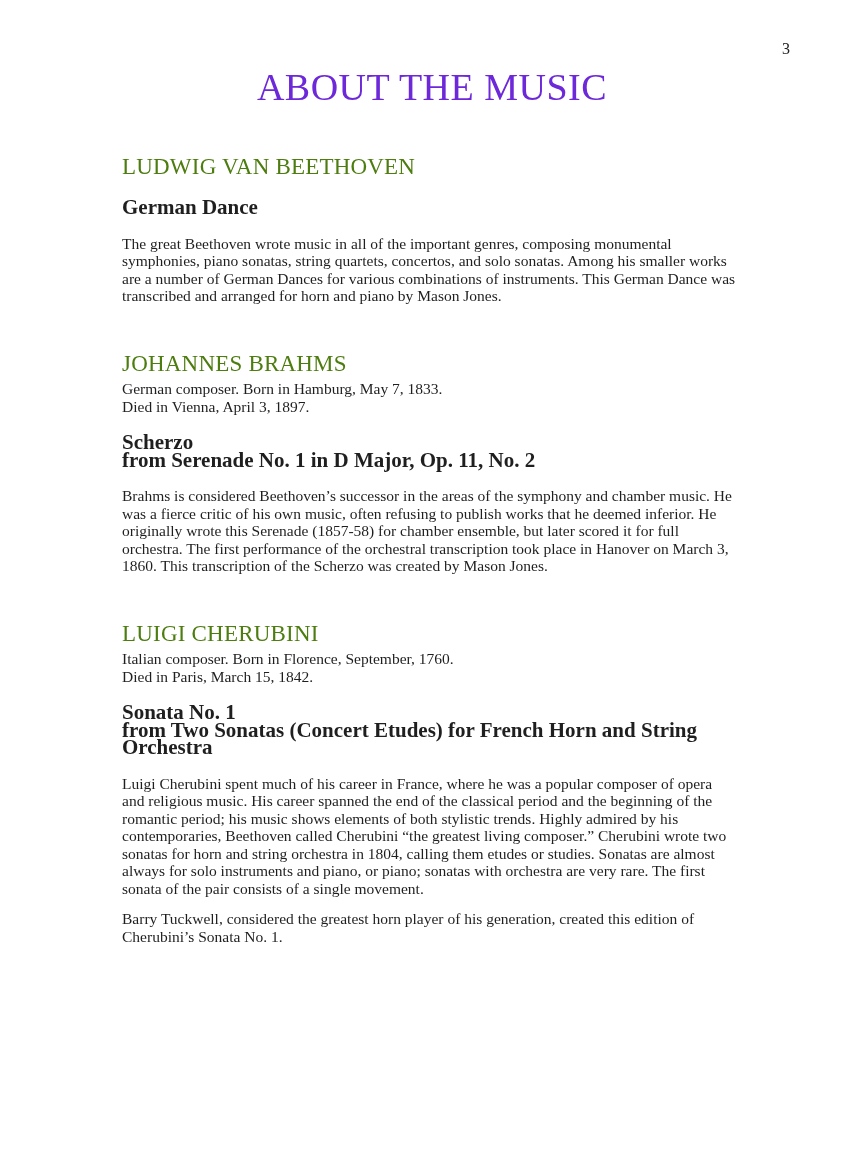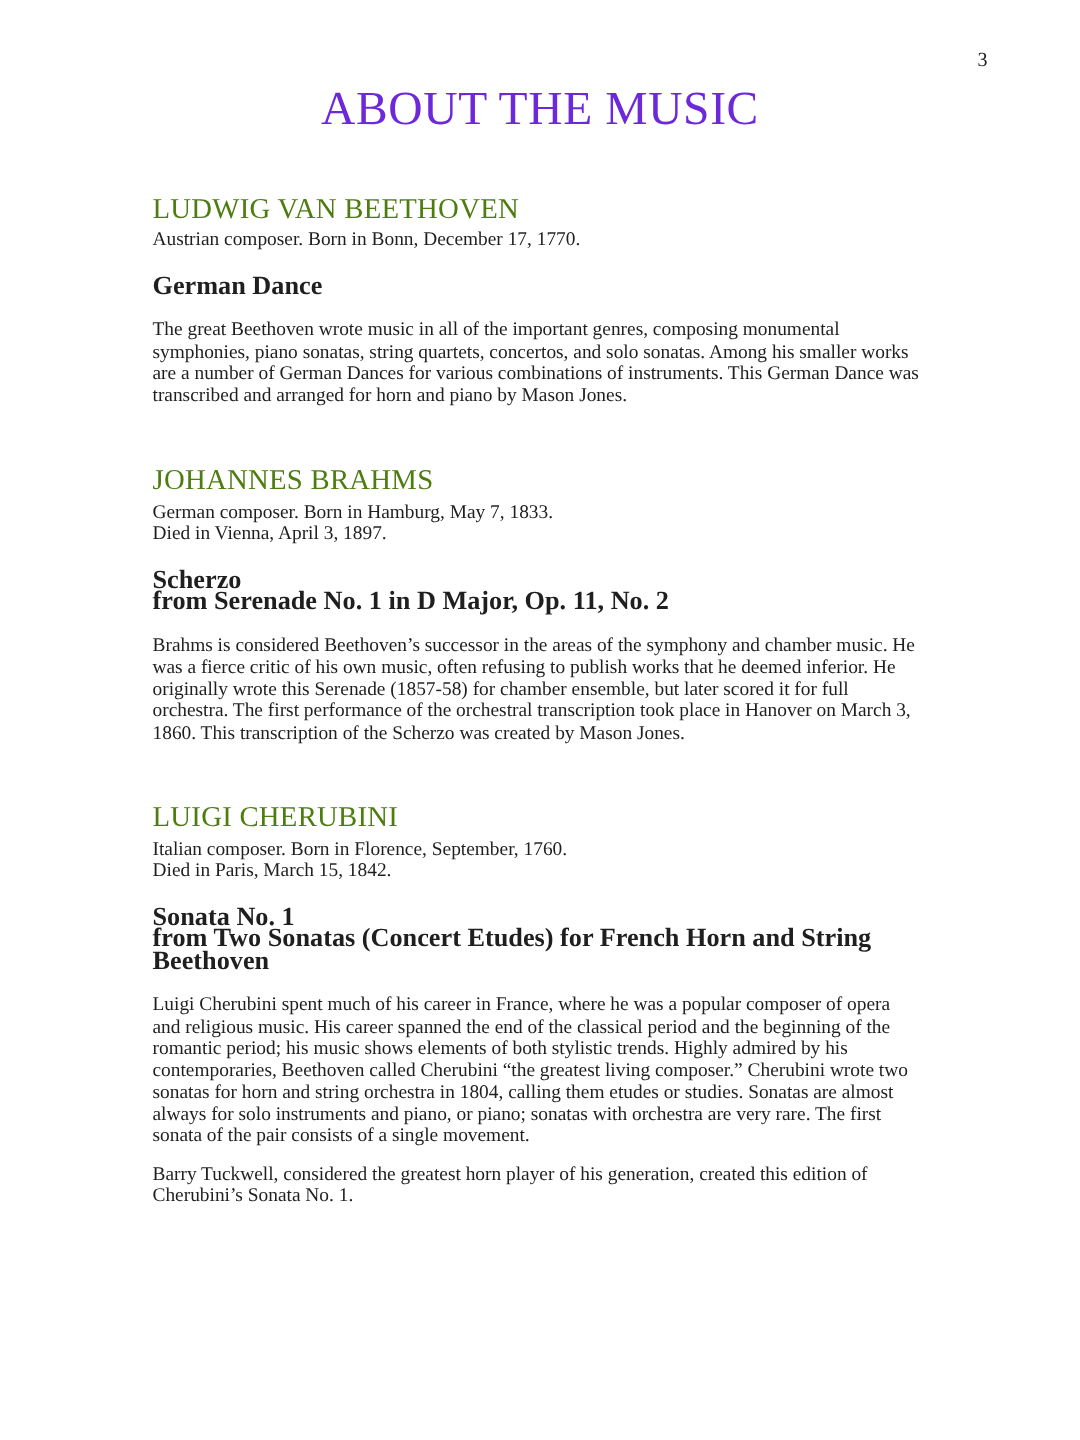--- a/index.html
+++ b/index.html
@@ -78,21 +78,20 @@
 
   <div class="page-number">3</div>
 
   <h1 class="page-title">ABOUT THE MUSIC</h1>
 
   <div class="content">
 
     <section class="composer-section">
       <h2 class="composer-name">LUDWIG VAN BEETHOVEN</h2>
       <div class="bio">
-        <div class="bio-line">Austrian composer. Born in Bonn, December 17, 1770.</div>
       </div>
       <div class="work-title">
         <div class="work-title-line">German Dance</div>
       </div>
       <p class="body-para">The great Beethoven wrote music in all of the important genres, composing monumental symphonies, piano sonatas, string quartets, concertos, and solo sonatas. Among his smaller works are a number of German Dances for various combinations of instruments. This German Dance was transcribed and arranged for horn and piano by Mason Jones.</p>
     </section>
 
     <section class="composer-section">
       <h2 class="composer-name">JOHANNES BRAHMS</h2>
       <div class="bio">
@@ -107,20 +106,20 @@
     </section>
 
     <section class="composer-section">
       <h2 class="composer-name">LUIGI CHERUBINI</h2>
       <div class="bio">
         <div class="bio-line">Italian composer. Born in Florence, September, 1760.</div>
         <div class="bio-line">Died in Paris, March 15, 1842.</div>
       </div>
       <div class="work-title">
         <div class="work-title-line">Sonata No. 1</div>
-        <div class="work-title-line">from Two Sonatas (Concert Etudes) for French Horn and String Beethoven</div>
+        <div class="work-title-line">from Two Sonatas (Concert Etudes) for French Horn and String Orchestra</div>
       </div>
       <p class="body-para">Luigi Cherubini spent much of his career in France, where he was a popular composer of opera and religious music. His career spanned the end of the classical period and the beginning of the romantic period; his music shows elements of both stylistic trends. Highly admired by his contemporaries, Beethoven called Cherubini “the greatest living composer.” Cherubini wrote two sonatas for horn and string orchestra in 1804, calling them etudes or studies. Sonatas are almost always for solo instruments and piano, or piano; sonatas with orchestra are very rare. The first sonata of the pair consists of a single movement.</p>
       <p class="body-para follow">Barry Tuckwell, considered the greatest horn player of his generation, created this edition of Cherubini’s Sonata No. 1.</p>
     </section>
 
   </div>
 </div>
 
 </body></html>

